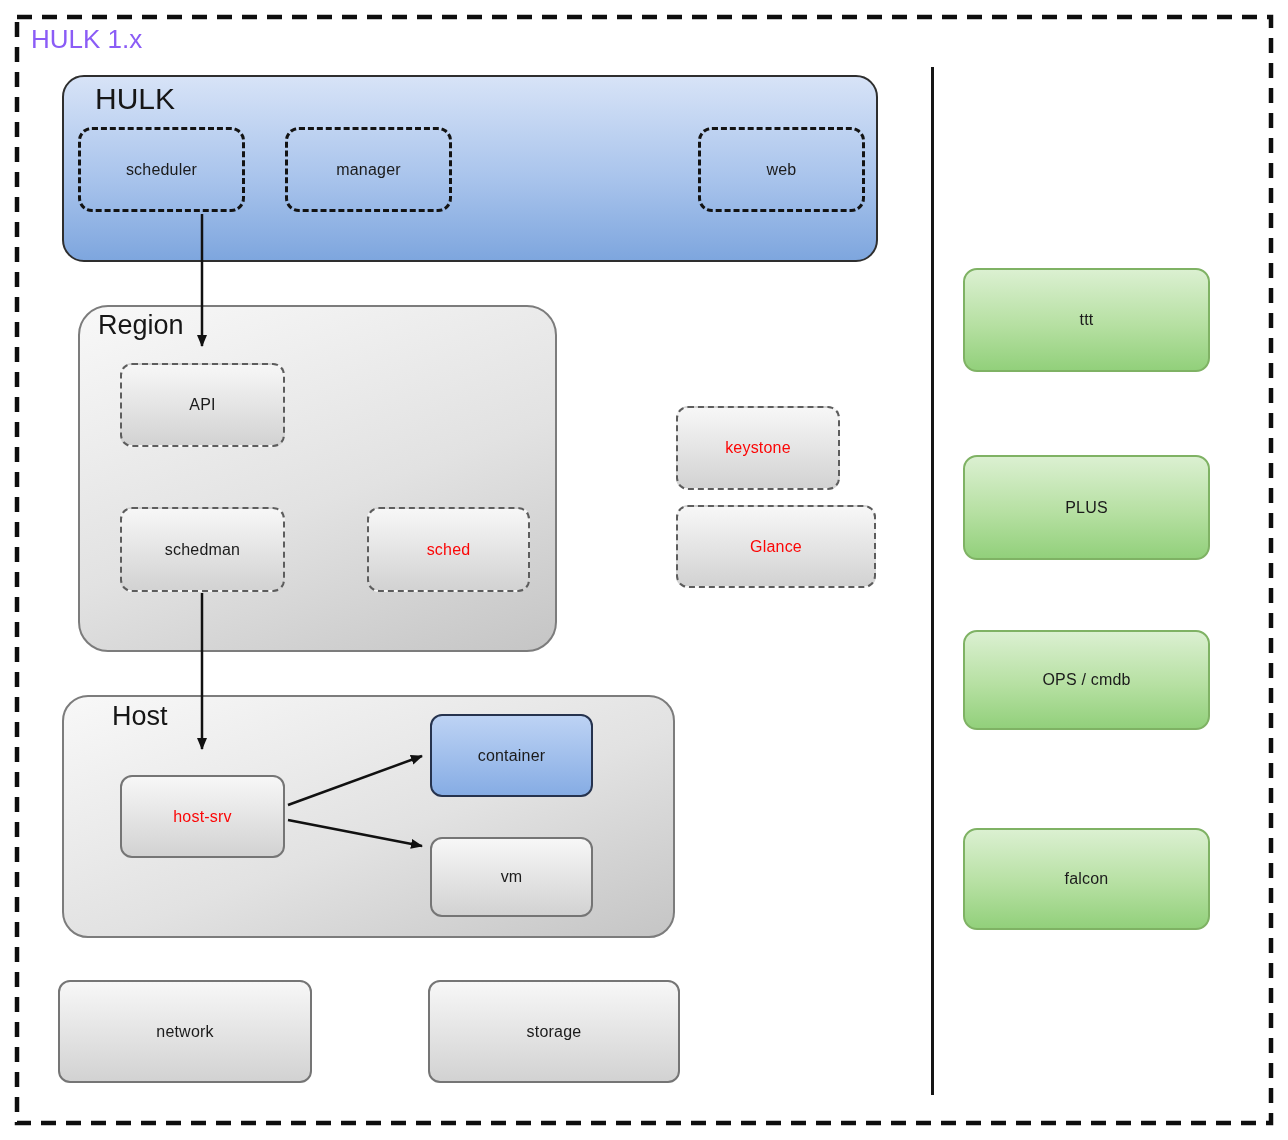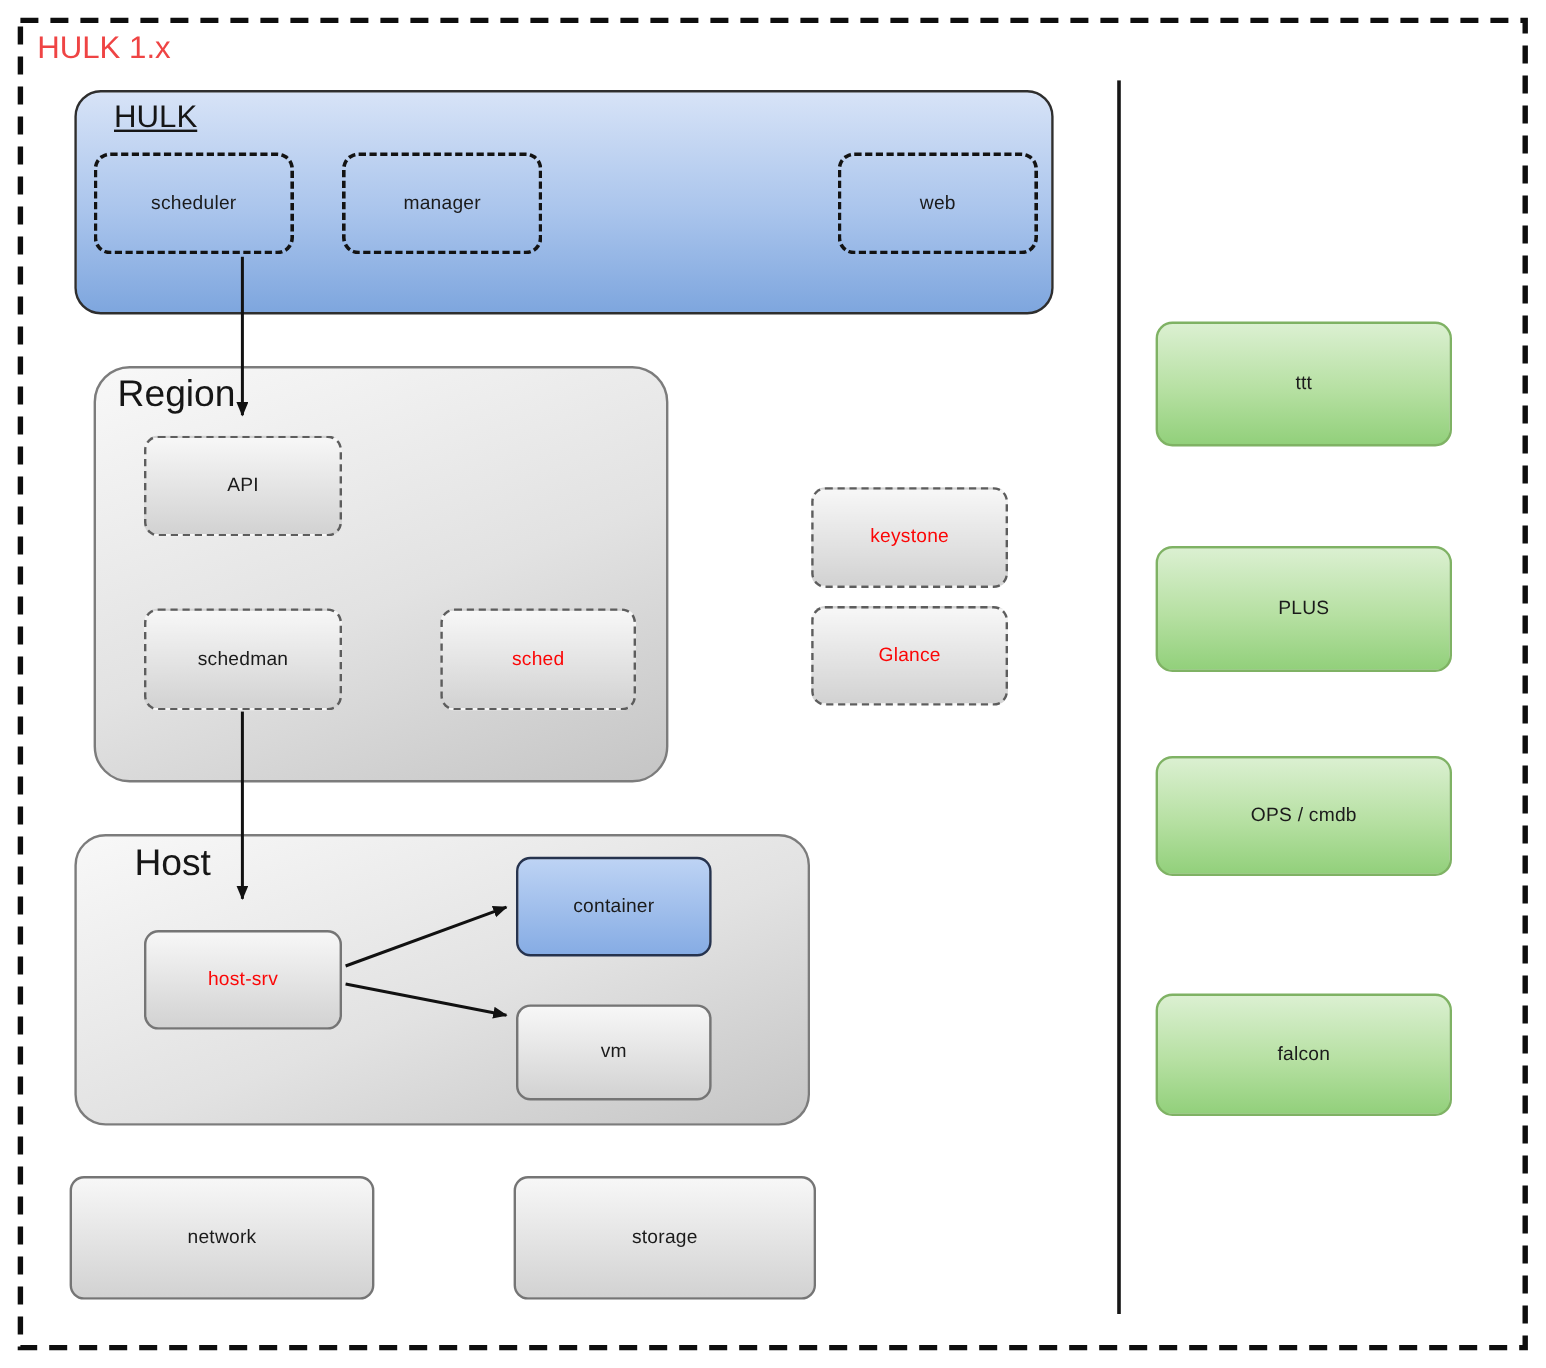--- a/index.html
+++ b/index.html
@@ -7,53 +7,53 @@
     position:relative;width:1288px;height:1140px;background:#ffffff;
     font-family:"Liberation Sans",sans-serif;overflow:hidden;
   }
   .abs{position:absolute;box-sizing:border-box;}
   .node{
     position:absolute;box-sizing:border-box;display:flex;
     align-items:center;justify-content:center;text-align:center;
   }
   .lbl{font-size:16px;color:#1b1b1b;letter-spacing:0.2px;}
   .red{color:#fb0707;}
-  .group-label{position:absolute;color:#161616;font-size:31px;}
+  .group-label{position:absolute;color:#161616;font-size:27px;}
   
   .grad-blue{background:linear-gradient(180deg,#d7e3f7 0%,#a9c4ec 55%,#7ea6de 100%);}
   .grad-blue-small{background:linear-gradient(180deg,#bdd3f4 0%,#86ace4 100%);}
   .grad-gray-big{background:linear-gradient(160deg,#f8f8f8 0%,#e2e2e2 55%,#c5c5c5 100%);}
   .grad-gray-small{background:linear-gradient(180deg,#f7f7f7 0%,#d2d2d2 100%);}
   .grad-green{background:linear-gradient(180deg,#dbf0d1 0%,#b6e0a2 55%,#92d07b 100%);}
   
   .hulk-group{border:2px solid #2e2e2e;border-radius:22px;}
   .dashed-blue{border:3px dashed #131313;border-radius:14px;background:transparent;}
   .gray-group{border:2px solid #7c7c7c;border-radius:30px;}
   .dashed-gray{border:2px dashed #5d5d5d;border-radius:12px;}
   .solid-gray{border:2px solid #757575;border-radius:12px;}
   .solid-blue{border:2px solid #26334e;border-radius:12px;}
   .solid-green{border:2px solid #7fb264;border-radius:14px;}
   .overlay{position:absolute;left:0;top:0;z-index:30;pointer-events:none;}
   .underlay{position:absolute;left:0;top:0;z-index:0;pointer-events:none;}
   .z1{z-index:5;} .z2{z-index:10;}
-  .title{position:absolute;left:31px;top:24px;font-size:26px;color:#ef4444;}
+  .title{position:absolute;left:31px;top:24px;font-size:26px;color:#8b5cf6;}
 </style>
 </head>
 <body>
 
 <div class="canvas">
 
   <svg class="underlay" width="1288" height="1140" viewBox="0 0 1288 1140">
     <rect x="17" y="17" width="1254" height="1106" fill="none" stroke="#0e0e0e" stroke-width="4.5" stroke-dasharray="15 10"></rect>
   </svg>
 
   <div class="title">HULK 1.x</div>
 
   <div class="node hulk-group grad-blue z1" style="left:62px;top:75px;width:816px;height:187px;"></div>
-  <div class="group-label" style="left:95px;top:82px;font-size:26px;z-index:12;text-decoration:underline;">HULK</div>
+  <div class="group-label" style="left:95px;top:82px;font-size:30px;z-index:12;">HULK</div>
 
   <div class="node dashed-blue z2" style="left:78px;top:127px;width:167px;height:85px;">
     <span class="lbl">scheduler</span>
   </div>
   <div class="node dashed-blue z2" style="left:285px;top:127px;width:167px;height:85px;">
     <span class="lbl">manager</span>
   </div>
   <div class="node dashed-blue z2" style="left:698px;top:127px;width:167px;height:85px;">
     <span class="lbl">web</span>
   </div>
@@ -67,21 +67,21 @@
   <div class="node dashed-gray grad-gray-small z2" style="left:120px;top:507px;width:165px;height:85px;">
     <span class="lbl">schedman</span>
   </div>
   <div class="node dashed-gray grad-gray-small z2" style="left:367px;top:507px;width:163px;height:85px;">
     <span class="lbl red">sched</span>
   </div>
 
   <div class="node dashed-gray grad-gray-small z2" style="left:676px;top:363px;width:164px;height:84px;margin-top:43px;">
     <span class="lbl red">keystone</span>
   </div>
-  <div class="node dashed-gray grad-gray-small z2" style="left:676px;top:505px;width:164px;height:83px;">
+  <div class="node dashed-gray grad-gray-small z2" style="left:676px;top:505px;width:200px;height:83px;">
     <span class="lbl red">Glance</span>
   </div>
 
   <div class="node gray-group grad-gray-big z1" style="left:62px;top:695px;width:613px;height:243px;border-radius:26px;"></div>
   <div class="group-label" style="left:112px;top:701px;z-index:12;">Host</div>
 
   <div class="node solid-gray grad-gray-small z2" style="left:120px;top:775px;width:165px;height:83px;">
     <span class="lbl red">host-srv</span>
   </div>
   <div class="node solid-blue grad-blue-small z2" style="left:430px;top:714px;width:163px;height:83px;text-align:right;">

